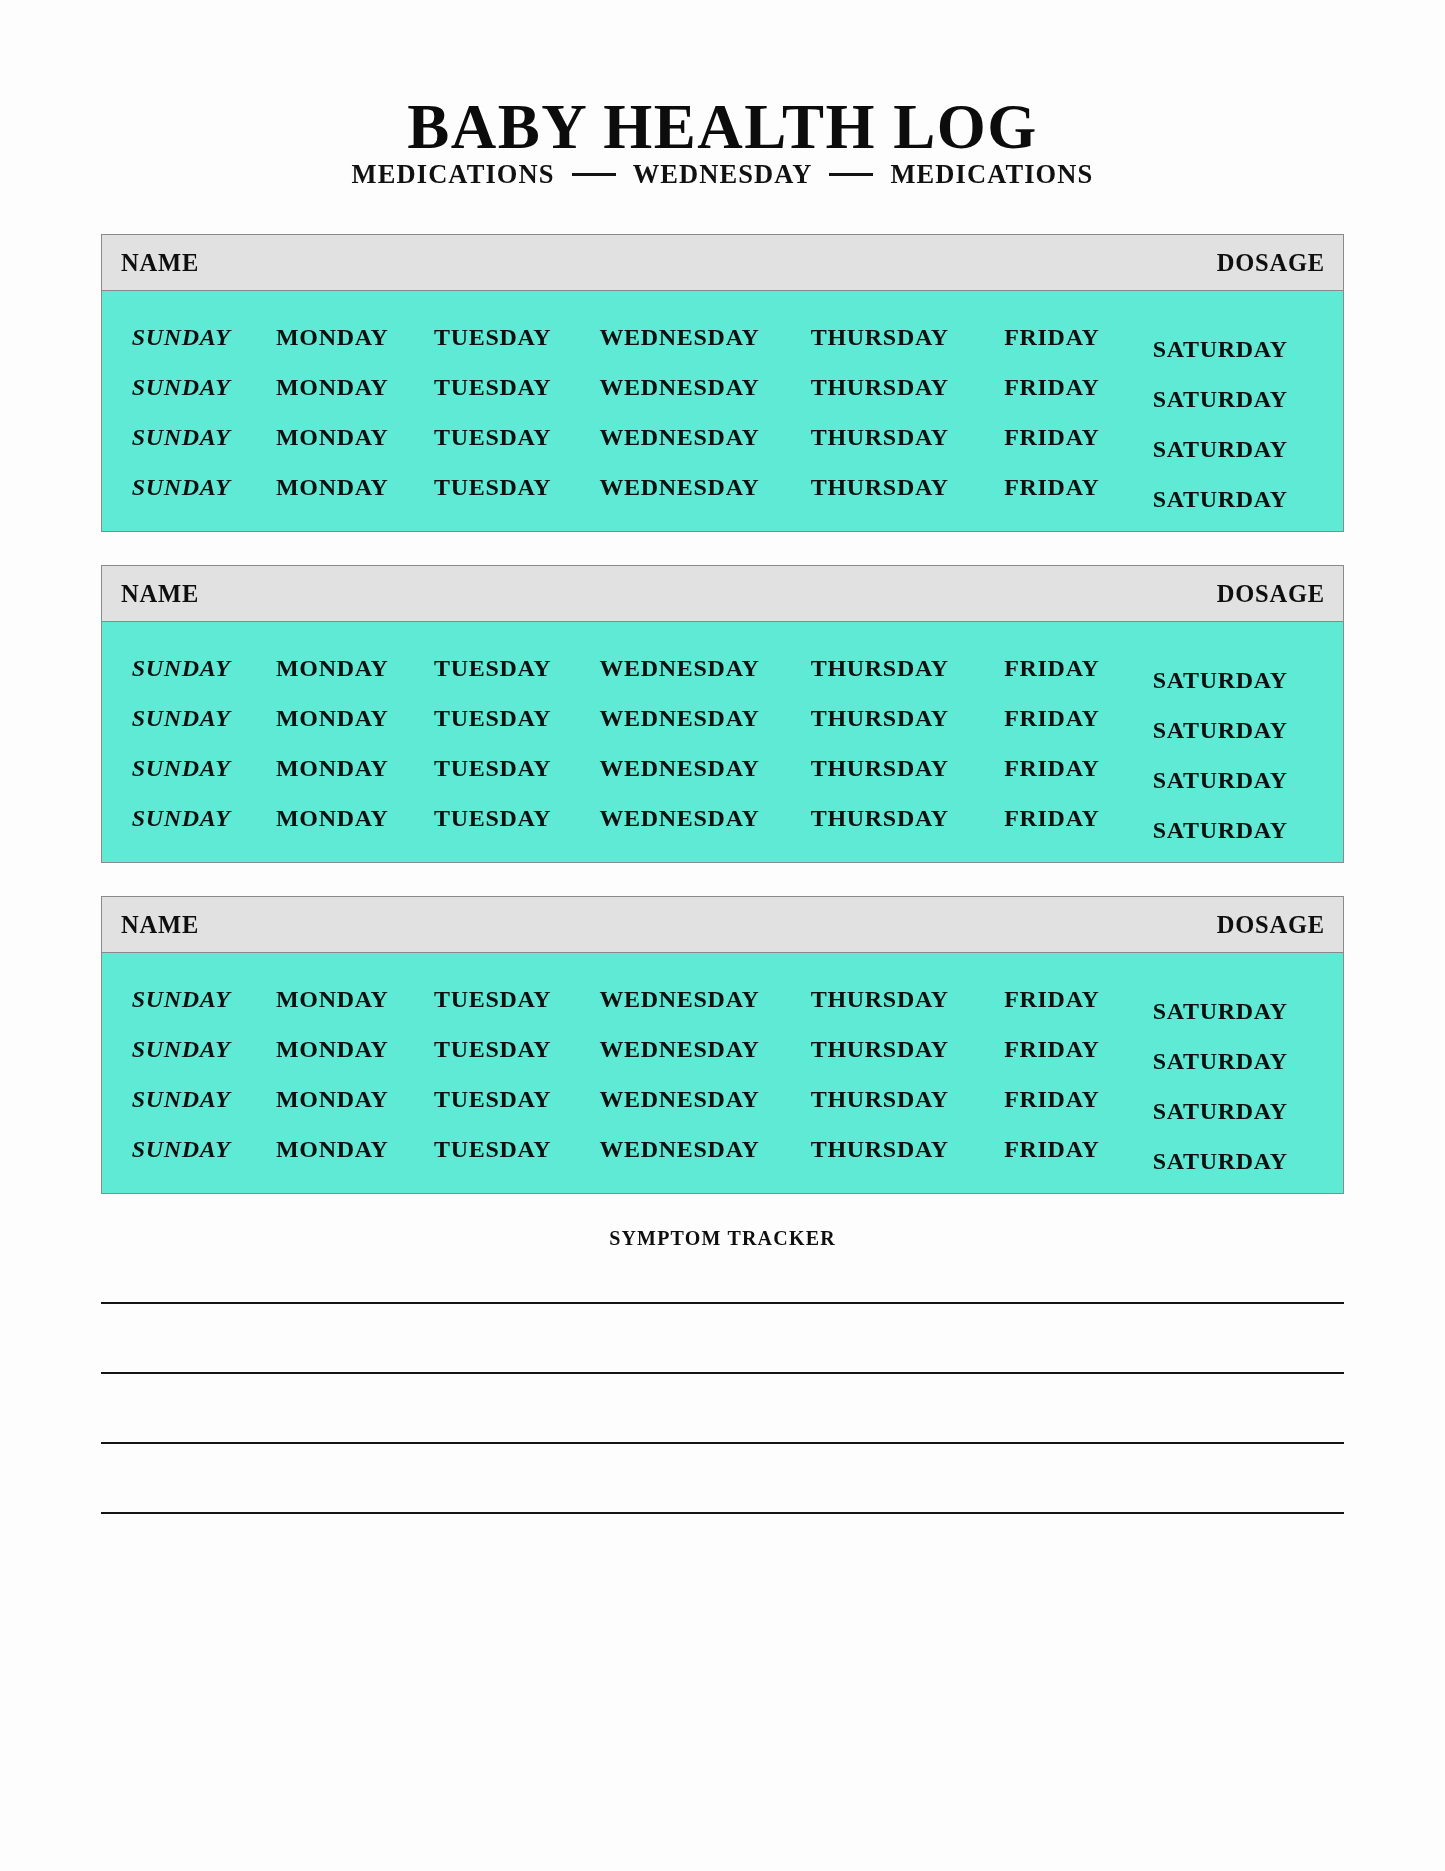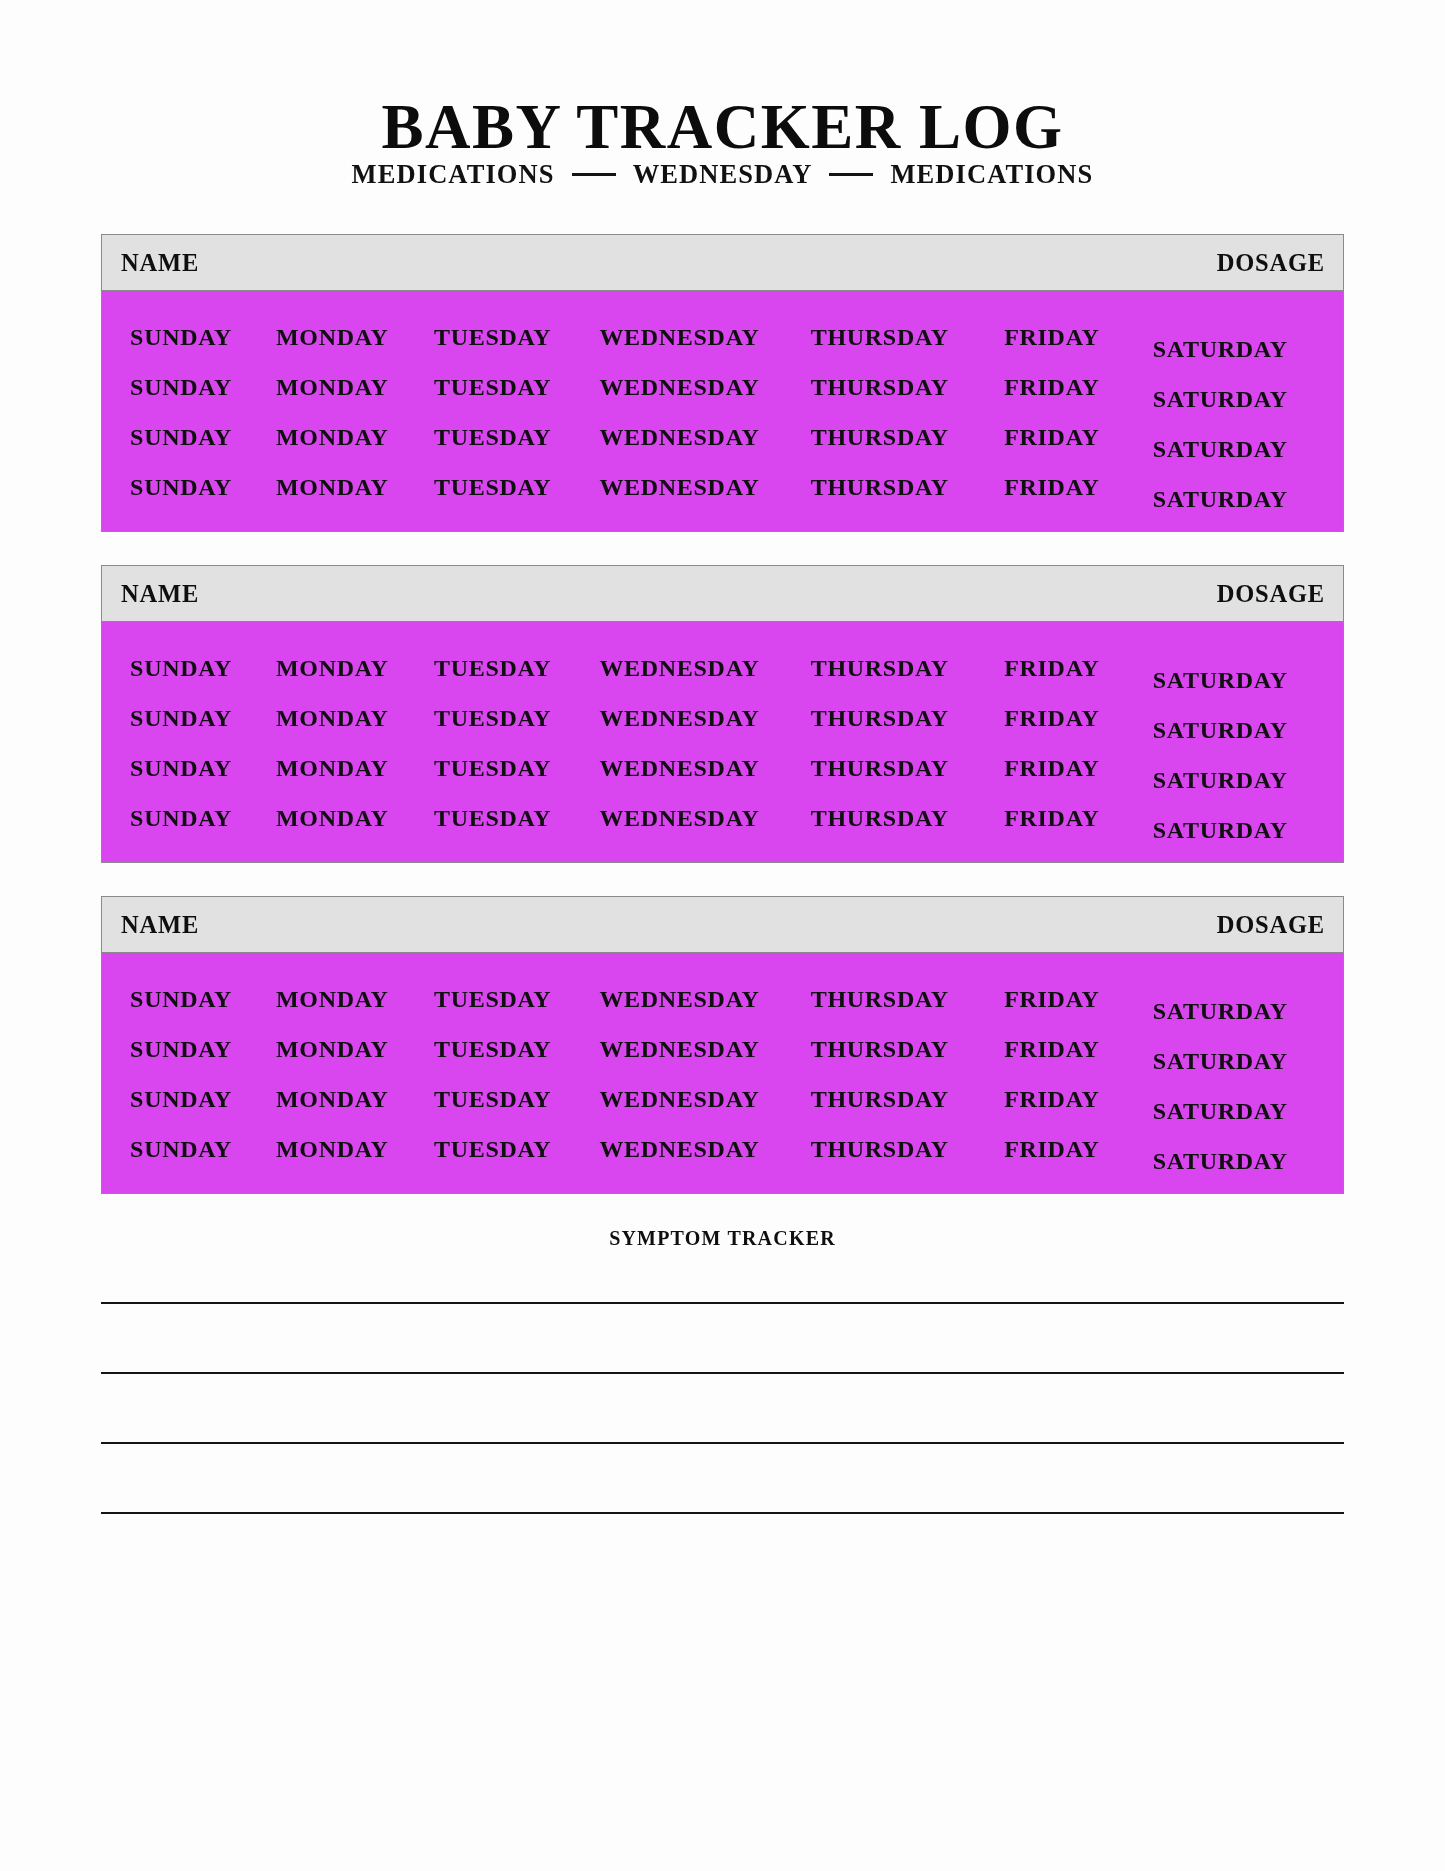--- a/index.html
+++ b/index.html
@@ -60,21 +60,21 @@
   }
 
   
   .blocks {
     margin-top: 44px;
     padding-left: 101px;
     padding-right: 101px;
   }
   .log-block {
     border: 1.5px solid #8a8a8a;
-    background: #d946ef;
+    background: #5eead4;
     box-sizing: border-box;
     margin-bottom: 33px;
   }
   .block-head {
     background: #e1e1e1;
     border-bottom: 1.5px solid #8a8a8a;
     height: 56px;
     display: flex;
     align-items: center;
     justify-content: space-between;
@@ -101,21 +101,21 @@
   .day-cell {
     font-family: "Liberation Serif", "DejaVu Serif", serif;
     font-weight: bold;
     font-size: 24px;
     letter-spacing: 0.7px;
     color: #101010;
     text-align: center;
     white-space: nowrap;
   }
   
-  .day-cell.c0 { flex: 0 0 11.9%; }
+  .day-cell.c0 { flex: 0 0 11.9%; font-style: italic; }
   .day-cell.c1 { flex: 0 0 12.7%; }
   .day-cell.c2 { flex: 0 0 13.4%; }
   .day-cell.c3 { flex: 0 0 17.0%; }
   .day-cell.c4 { flex: 0 0 15.6%; }
   .day-cell.c5 { flex: 0 0 12.4%; }
   .day-cell.c6 { flex: 0 0 15.0%; margin-top: 25px; }
 
   
   .tracker {
     margin-top: 15px;
@@ -140,21 +140,21 @@
     margin-bottom: 68px;
   }
   .write-line:last-child { margin-bottom: 0; }
 </style>
 </head>
 <body>
 
 <div class="page">
 
   <div class="header">
-    <h1 class="doc-title">BABY TRACKER LOG</h1>
+    <h1 class="doc-title">BABY HEALTH LOG</h1>
 
     <div class="subtitle-row">
       <span class="subtitle-word">MEDICATIONS</span>
       <span class="subtitle-dash"></span>
       <span class="subtitle-word">WEDNESDAY</span>
       <span class="subtitle-dash"></span>
       <span class="subtitle-word">MEDICATIONS</span>
     </div>
   </div>
 

